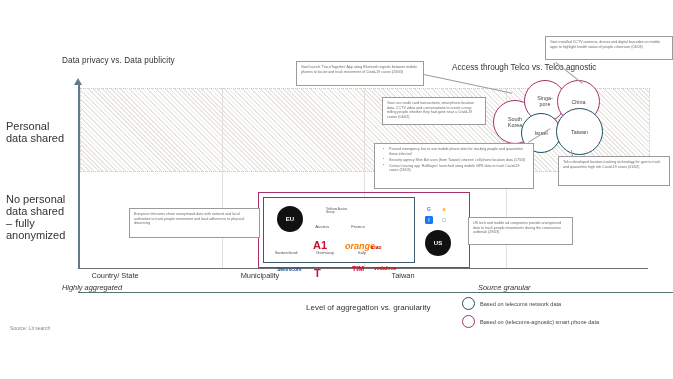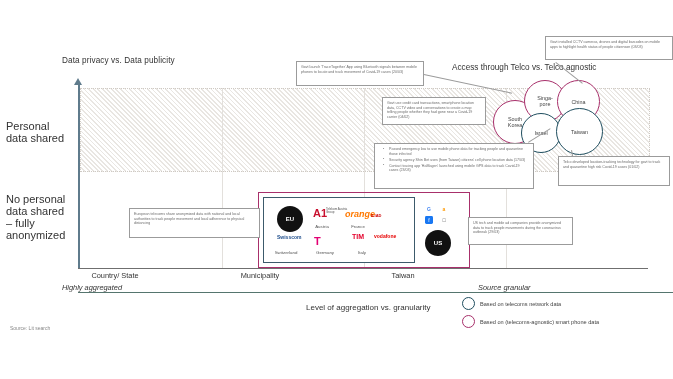--- a/index.html
+++ b/index.html
@@ -76,21 +76,21 @@
   #rect-inner-teal{position:absolute;left:263px;top:197px;width:152px;height:66px;
      border:1.2px solid #3c5a6b;box-sizing:border-box;background:#fff;}
 
   
   .logo-circle{position:absolute;border-radius:50%;background:#111;color:#fff;
      display:flex;align-items:center;justify-content:center;font-size:6px;font-weight:bold;}
   #logo-eu{left:277px;top:206px;width:26px;height:26px;}
   #logo-us{left:425px;top:230px;width:26px;height:26px;}
 
   .logo-text{position:absolute;font-size:4.4px;color:#555;text-align:center;}
-  .brandmark{position:absolute;font-weight:bold;}
+  .brandmark{position:absolute;font-weight:bold;margin-top:32px;}
 
   #brand-a1{left:313px;top:207px;font-size:11px;color:#c8102e;}
   #brand-a1-sub{left:326px;top:208px;font-size:3px;color:#555;line-height:3.4px;width:22px;}
   #label-austria{left:311px;top:224px;width:22px;}
   #brand-orange{left:345px;top:209px;font-size:9px;color:#ff7900;font-style:italic;}
   #label-france{left:347px;top:224px;width:22px;}
 
   #brand-swisscom{left:277px;top:234px;font-size:10px;color:#1f4e8c;}
   #label-switzerland{left:268px;top:250px;width:36px;}
   #brand-telekom{left:314px;top:235px;font-size:11px;color:#e20074;}

